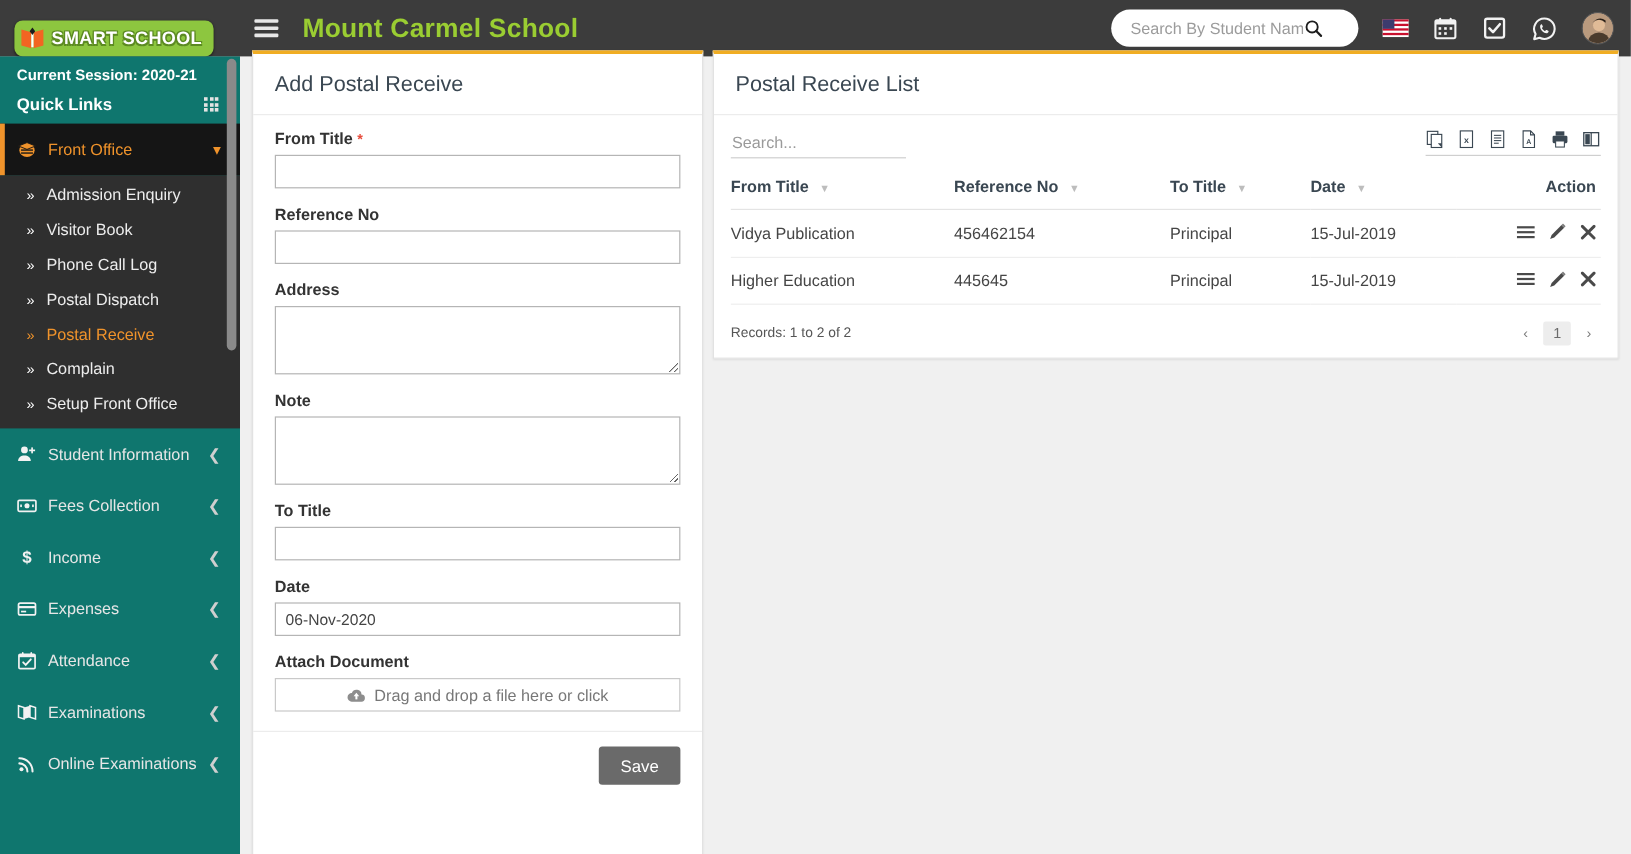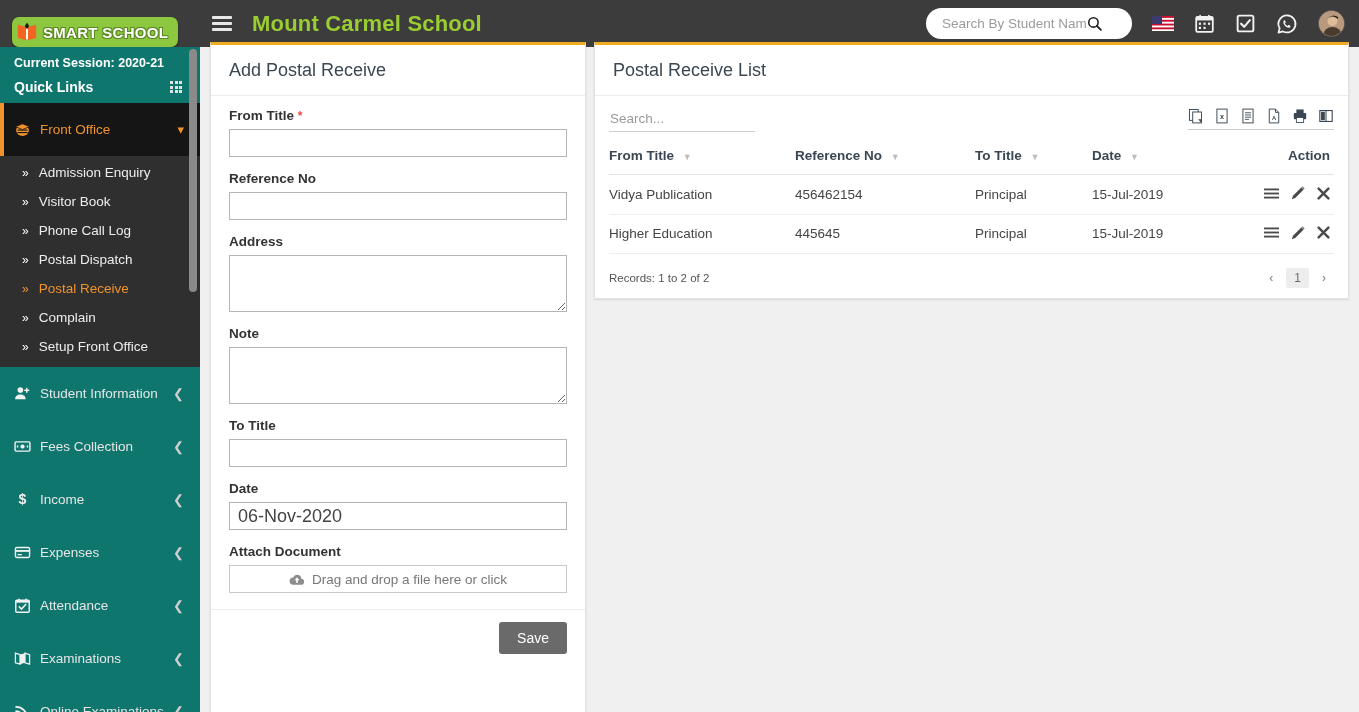--- a/index.html
+++ b/index.html
@@ -67,21 +67,21 @@
   #session-text { color: #fff; font-size: 12.5px; font-weight: bold; }
   #quick-row {
     display: flex; align-items: center; justify-content: space-between;
     padding: 5px 18px 8px 14px;
   }
   #quick-label { color: #fff; font-size: 14px; font-weight: bold; }
   #grid-icon { display: grid; grid-template-columns: repeat(3,3px); gap: 1.5px; cursor: pointer; }
   #grid-icon i { width: 3px; height: 3px; background: #e3e3e3; display: block; }
 
   .menu-main {
-    display: flex; align-items: center; height: 53px; padding-left: 14px;
+    display: flex; align-items: center; height: 43px; padding-left: 14px;
     color: #e6e6e6; font-size: 13.5px; cursor: pointer; position: relative;
   }
   .menu-main.active {
     background: #151515; color: #f0932b; border-left: 4px solid #f0932b; padding-left: 10px;
   }
   .menu-main .mi { width: 26px; display: flex; align-items: center; flex: none; }
   .menu-main .mlabel { flex: 1; }
   .menu-main .chev { margin-right: 16px; font-size: 13px; color: #cfcfcf; }
   .menu-main.active .chev { color: #f0932b; }
 
@@ -113,21 +113,21 @@
   
   #form-panel {
     position: absolute; left: 10px; top: 8px; width: 376px; min-height: 704px;
   }
   #form-body { padding: 12px 18px 10px 18px; }
   .fgroup { margin-bottom: 14px; }
   .flabel { font-size: 13.5px; color: #333; font-weight: bold; display: block; margin-bottom: 6px; }
   .req { color: #e74c3c; font-size: 12px; }
   .finput {
     width: 100%; height: 28px; border: 1px solid #b5b5b5; background: #fff;
-    font-size: 18px; color: #444; padding: 0 8px; outline: none;
+    font-size: 13px; color: #444; padding: 0 8px; outline: none;
     font-family: "Liberation Sans", sans-serif;
   }
   .ftextarea {
     width: 100%; height: 57px; border: 1px solid #b5b5b5; background: #fff;
     font-size: 13.5px; color: #444; padding: 5px 8px; outline: none; resize: both;
     font-family: "Liberation Sans", sans-serif; display: block;
   }
   #dropzone {
     width: 100%; height: 28px; border: 1px solid #c9c9c9; background: #fff;
     display: flex; align-items: center; justify-content: center; gap: 7px;

